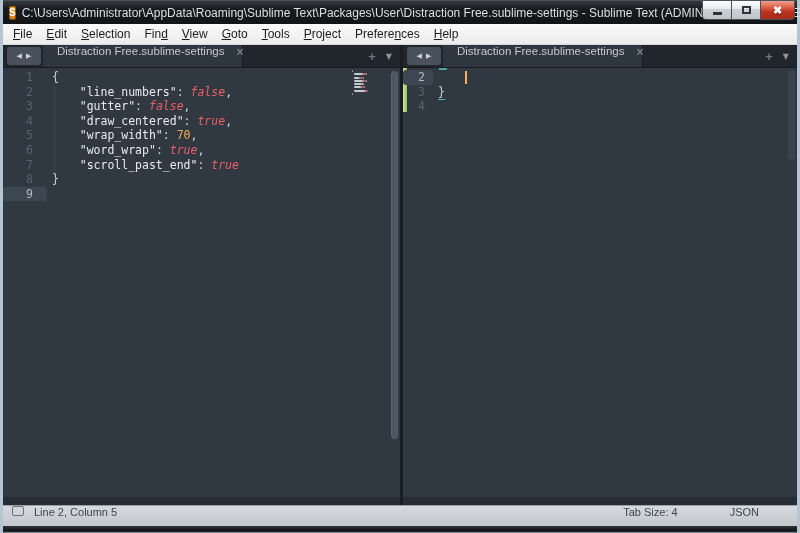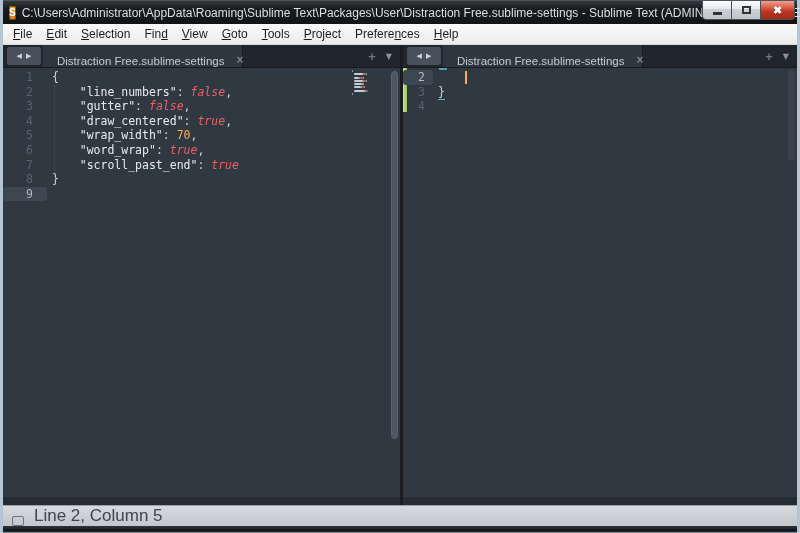--- a/index.html
+++ b/index.html
@@ -41,21 +41,21 @@
   .pane { position:absolute; top:0; bottom:0; }
   .pane-left  { left:0; width:397px; }
   .pane-right { left:400px; right:0; }
   .pane-divider { position:absolute; top:0; bottom:0; left:397px; width:3px; background:#191d22; }
 
   .tabbar { position:absolute; top:0; left:0; right:0; height:23px; background:#21262c;
             display:flex; align-items:stretch; border-bottom:1px solid #171b1f; }
   .tab-arrows { width:34px; margin:2px 2px 2px 4px; border-radius:3px; background:#49525c;
                 display:flex; align-items:center; justify-content:center; gap:4px; }
   .tab-arrows span { color:#ccd2d8; font-size:7px; font-family:"DejaVu Sans", sans-serif; }
-  .tab { display:flex; align-items:flex-end; padding:0 10px 0 14px; background:#2e3640;
+  .tab { display:flex; align-items:flex-start; padding:0 10px 0 14px; background:#2e3640;
          border-right:1px solid #171b1f; max-width:200px; }
   .tab-label { color:#c3cad2; font-size:11.5px; white-space:nowrap; }
   .tab-close { color:#79818b; font-size:12px; margin-left:12px; font-weight:bold; }
   .tab-actions { margin-left:auto; display:flex; align-items:center; gap:10px; padding-right:8px; }
   .tab-actions .plus { color:#6e7681; font-size:13px; font-weight:bold; }
   .tab-actions .dd { color:#8c939c; font-size:8px; font-family:"DejaVu Sans", sans-serif; }
 
   .editor { position:absolute; top:23px; left:0; right:0; bottom:8px; background:#303841;
             overflow:hidden; }
   .gutter { position:absolute; top:2px; left:0; bottom:0; }
@@ -87,21 +87,21 @@
   .scroll-thumb-r { position:absolute; right:2px; top:2px; width:7px; height:90px;
                     background:#3a424c; border-radius:4px; }
   .diff-marker { position:absolute; left:0; top:0; width:4px; height:44px;
                  background:linear-gradient(90deg,#c8e39a,#9cc45e); }
   .bracket-tick { position:absolute; left:36px; top:0; width:8px; height:2px;
                   background:#56b6b6; opacity:.85; }
 
   
   .statusbar { position:absolute; left:0; right:0; bottom:7px; height:21px;
                background:linear-gradient(#d6d9dd,#c3c7cc); border-top:1px solid #9aa0a6;
-               display:flex; align-items:flex-end; font-size:17px; color:#3f454b; }
+               display:flex; align-items:flex-start; font-size:11px; color:#3f454b; }
   .status-icon { width:12px; height:10px; border:1px solid #6b727a; border-radius:2px;
                  margin:0 10px 0 9px; }
   .status-right { margin-left:auto; display:flex; gap:52px; padding-right:38px; }
   .footer { position:absolute; left:0; right:0; bottom:0; height:7px;
             background:linear-gradient(#31363b,#16191c 55%,#0e1012 75%,#9db4c6); }
 </style>
 </head>
 <body>
 
 <div class="window">
@@ -261,16 +261,20 @@
           </div>
         <div class="bracket-tick"></div>
         <div class="scroll-thumb-r"></div>
       </div>
     </div>
   </div>
 
   <div class="statusbar">
     <span class="status-icon"></span>
     <span>Line 2, Column 5</span>
+    <div class="status-right">
+      <span>Tab Size: 4</span>
+      <span>JSON</span>
+    </div>
   </div>
 
   <div class="footer"></div>
 </div>
 
 </body></html>

